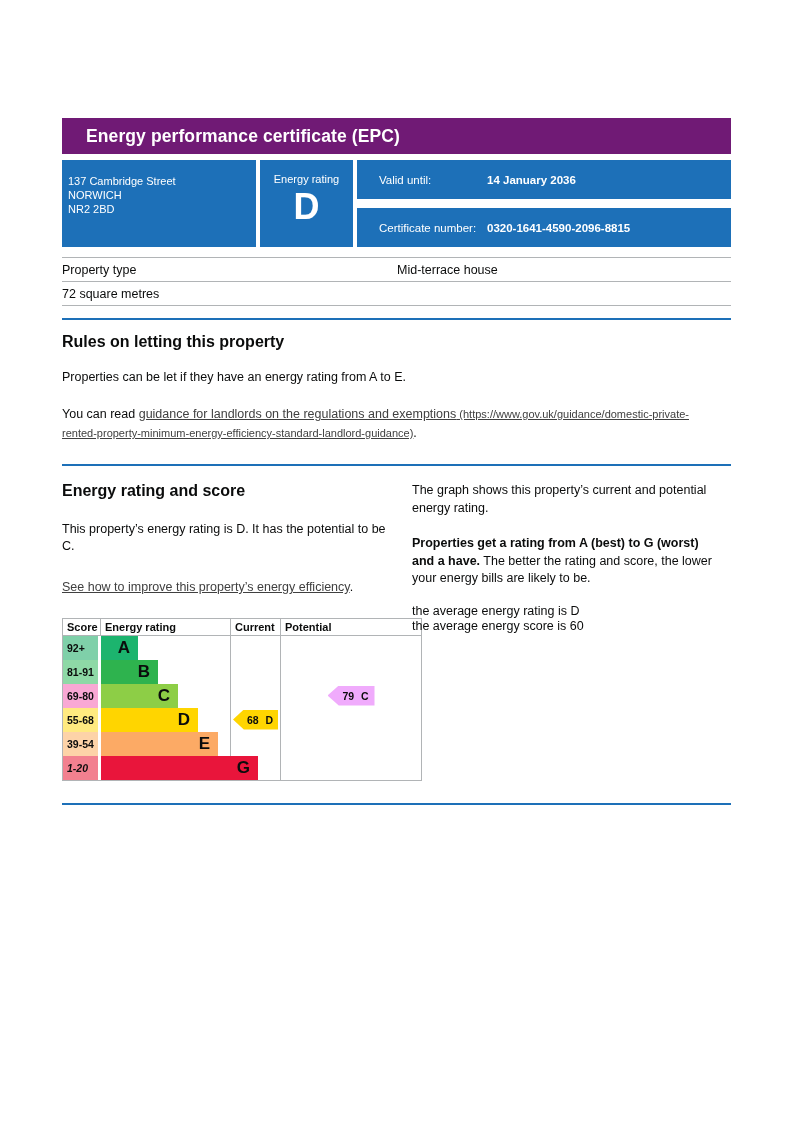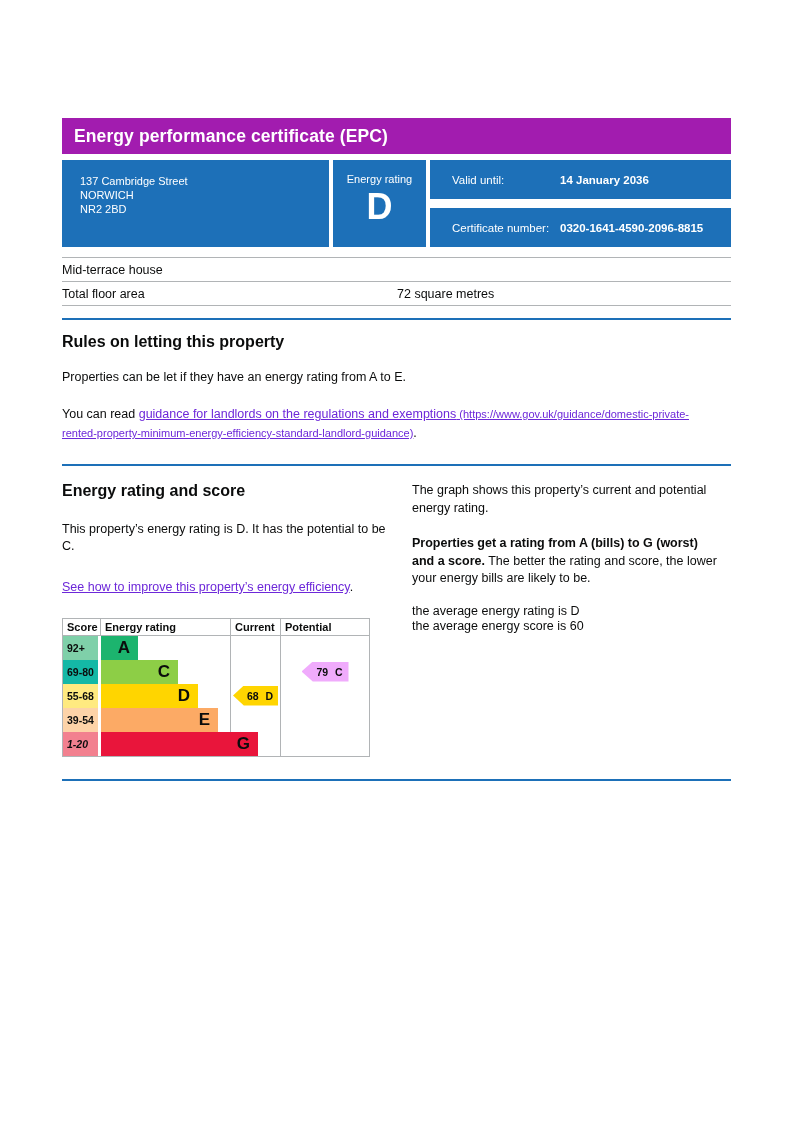--- a/index.html
+++ b/index.html
@@ -5,27 +5,27 @@
   * { margin:0; padding:0; box-sizing:border-box; }
   html,body { background:#fff; }
   body {
     width:793px; min-height:1122px;
     font-family:"Liberation Sans","DejaVu Sans",sans-serif;
     color:#0b0c0c; position:relative; overflow:hidden;
   }
   .content { width:669px; margin-left:62px; padding-top:118px; }
 
   
-  .masthead { background:#a21caf; height:36px; display:flex; align-items:center; padding:0 12px; }
+  .masthead { background:#701a75; height:36px; display:flex; align-items:center; padding:0 24px; }
   .masthead h1 { color:#fff; font-size:17.5px; font-weight:bold; letter-spacing:0.1px; }
 
   
   .summary { margin-top:6px; display:flex; gap:4px; height:87px; }
   .box { background:#1d70b8; color:#fff; }
-  .address { width:267px; padding:14px 18px; font-size:11px; line-height:14px; }
+  .address { width:194px; padding:14px 6px; font-size:11px; line-height:14px; }
   .rating-box { width:93px; text-align:center; padding-top:13px; }
   .rating-box .rating-label { font-size:11px; }
   .rating-box .rating-value { font-size:36px; font-weight:bold; line-height:40px; margin-top:2px; }
   .summary-right { flex:1; display:flex; flex-direction:column; gap:9px; }
   .kv { flex:1; display:flex; align-items:center; padding-left:22px; font-size:11.5px; }
   .kv .k { width:108px; }
   .kv .v { font-weight:bold; }
 
   
   .prop-table { margin-top:10px; border-top:1px solid #b1b4b6; }
@@ -35,38 +35,38 @@
   .hr-blue { border:none; border-top:2px solid #1d70b8; }
   .rule1 { margin-top:12px; }
   .rule2 { margin-top:21px; }
   .rule3 { margin-top:22px; }
 
   h2.section { font-size:16px; font-weight:bold; }
   .rules h2 { margin-top:13px; }
   .rules p { font-size:12.5px; line-height:19px; }
   .rules .p1 { margin-top:17px; }
   .rules .p2 { margin-top:18px; width:660px; }
-  a.link { color:#6d28d9; text-decoration:underline; cursor:pointer; }
+  a.link { color:#404040; text-decoration:underline; cursor:pointer; }
   .url-small { font-size:11px; }
 
   
   .cols { margin-top:16px; display:flex; }
   .col-left { width:338px; }
   .col-right { width:307px; margin-left:12px; font-size:12.5px; line-height:17.5px; }
   .col-left p.lead { margin-top:21px; font-size:12.5px; line-height:17px; width:330px; }
   .col-left .improve { display:inline-block; margin-top:24px; font-size:12.5px; line-height:17.5px; width:320px; }
   .col-right p { margin-top:0; }
   .col-right .rp2 { margin-top:18px; }
   .col-right .rp3 { margin-top:30px; }
   .col-right .avg { margin-top:16px; }
   .col-right .avg div { line-height:15.5px; }
   .b { font-weight:bold; }
 
   
-  .chart { margin-top:21px; width:308px; border:1px solid #b1b4b6; font-size:11px;text-align:center; }
+  .chart { margin-top:21px; width:360px; border:1px solid #b1b4b6; font-size:11px;text-align:center; }
   .chart-head { display:flex; height:17px; border-bottom:1px solid #b1b4b6; font-weight:bold; }
   .chart-head .hc { display:flex; align-items:center; padding-left:4px; }
   .hc.c-score { width:38px; border-right:1px solid #b1b4b6; }
   .hc.c-rating { width:129px; }
   .hc.c-current { width:50px; border-left:1px solid #b1b4b6; }
   .hc.c-potential { flex:1; border-left:1px solid #b1b4b6; }
 
   .band-row { display:flex; height:24px; }
   .score-cell { width:38px; display:flex; align-items:center; padding-left:4px;
                 font-weight:bold; font-size:10.5px; border-right:3px solid #fff; }
@@ -107,24 +107,24 @@
       </div>
       <div class="box kv">
         <span class="k">Certificate number:</span>
         <span class="v">0320-1641-4590-2096-8815</span>
       </div>
     </div>
   </div>
 
   <div class="prop-table" id="prop-rows">
       <div class="prop-row">
+        <div class="pl">Property type</div>
         <div>Mid-terrace house</div>
       </div>
       <div class="prop-row">
-        <div class="pl">Total floor area</div>
         <div>72 square metres</div>
       </div>
     </div>
 
   <hr class="hr-blue rule1">
 
   <section class="rules">
     <h2 class="section">Rules on letting this property</h2>
     <p class="p1">Properties can be let if they have an energy rating from A to E.</p>
     <p class="p2"><span>You can read </span><a class="link"><span>guidance for landlords on the regulations and exemptions</span><span class="url-small"> (https://www.gov.uk/guidance/domestic-private-rented-property-minimum-energy-efficiency-standard-landlord-guidance)</span></a><span>.</span></p>
@@ -150,21 +150,29 @@
         <div id="chart-body">
             <div class="band-row">
               <div class="score-cell" style="background: rgb(127, 208, 169);">92+</div>
               <div class="bar-zone">
                 <div class="bar" style="width: 37px; background: rgb(28, 180, 110);">A</div>
               </div>
               <div class="slot cur"></div>
               <div class="slot pot"></div>
             </div>
             <div class="band-row">
-              <div class="score-cell" style="background: #14b8a6;">69-80</div>
+              <div class="score-cell" style="background: rgb(142, 217, 166);">81-91</div>
+              <div class="bar-zone">
+                <div class="bar" style="width: 57px; background: rgb(46, 179, 78);">B</div>
+              </div>
+              <div class="slot cur"></div>
+              <div class="slot pot"></div>
+            </div>
+            <div class="band-row">
+              <div class="score-cell" style="background: #f9a8d4;">69-80</div>
               <div class="bar-zone">
                 <div class="bar" style="width: 77px; background: rgb(141, 206, 70);">C</div>
               </div>
               <div class="slot cur"></div>
               <div class="slot pot">
                 <div class="arrow pot" style="background: #f0abfc;">79 C</div>
               </div>
             </div>
             <div class="band-row">
               <div class="score-cell" style="background: rgb(255, 234, 128);">55-68</div>
@@ -191,21 +199,21 @@
               </div>
               <div class="slot cur"></div>
               <div class="slot pot"></div>
             </div>
           </div>
       </div>
     </div>
 
     <div class="col-right">
       <p>The graph shows this property’s current and potential energy rating.</p>
-      <p class="rp2"><span class="b">Properties get a rating from A (bills) to G (worst) and a score.</span><span> The better the rating and score, the lower your energy bills are likely to be.</span></p>
+      <p class="rp2"><span class="b">Properties get a rating from A (best) to G (worst) and a have.</span><span> The better the rating and score, the lower your energy bills are likely to be.</span></p>
       <div class="avg" id="avg-lines">
           <div>the average energy rating is D</div>
           <div>the average energy score is 60</div>
         </div>
     </div>
   </div>
 
   <hr class="hr-blue rule3">
 
 </div>

